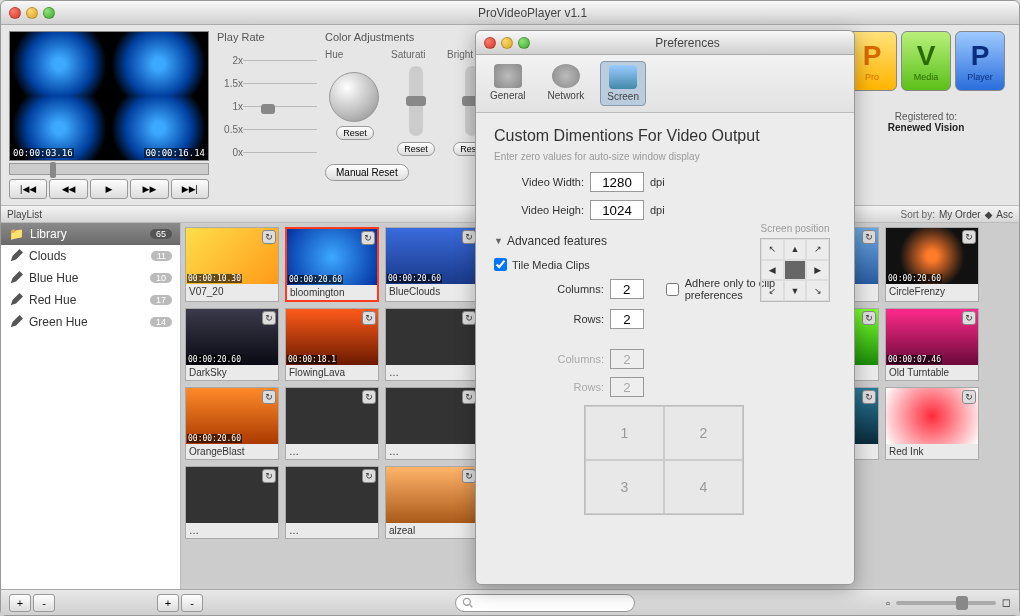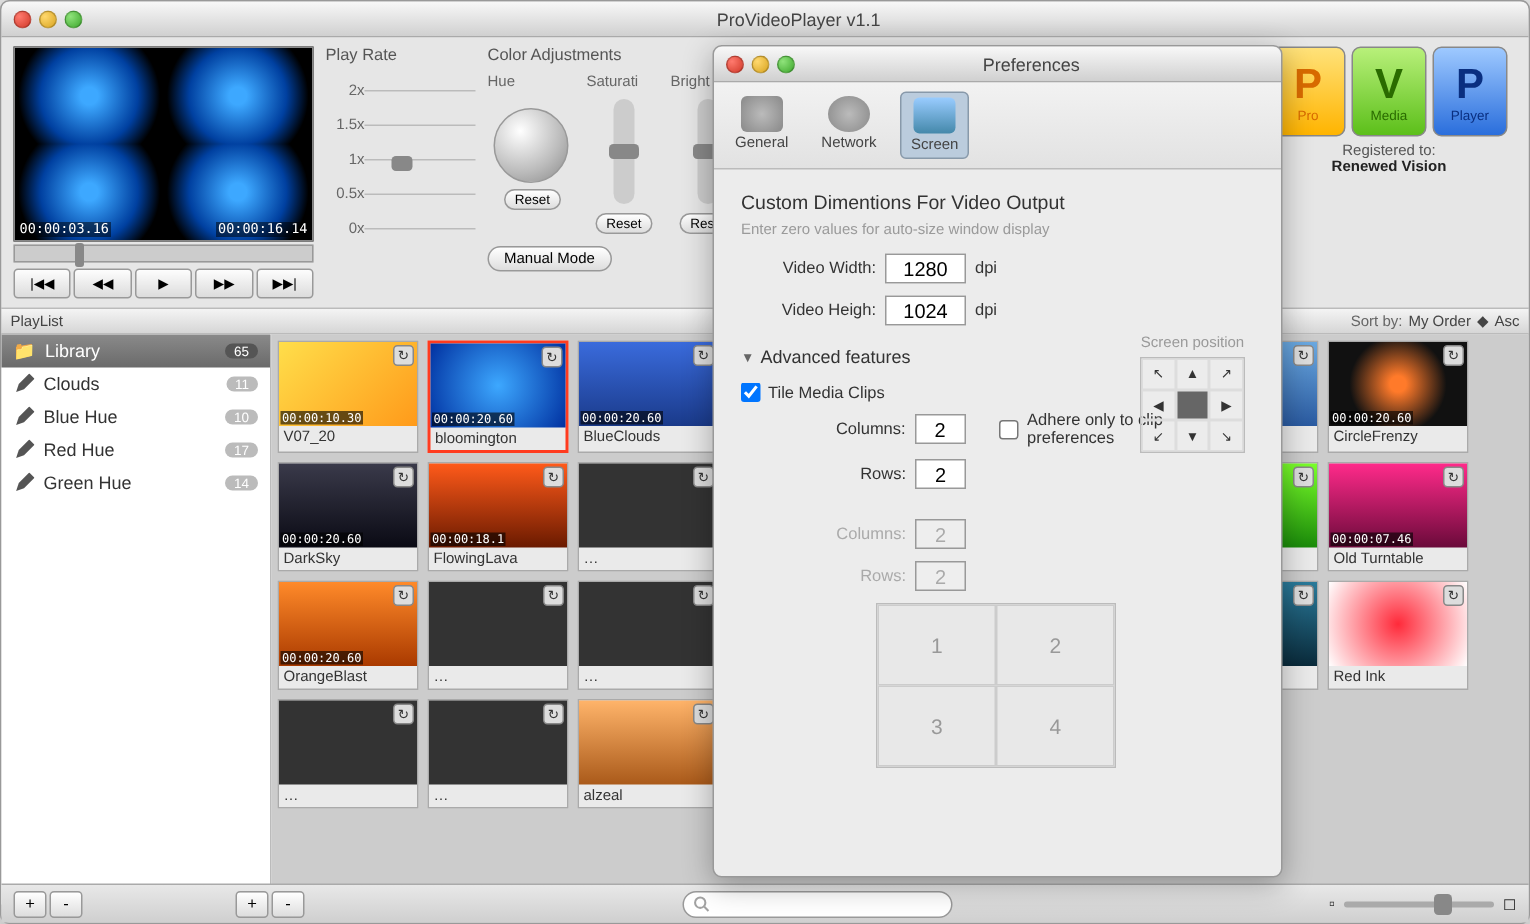--- a/index.html
+++ b/index.html
@@ -46,21 +46,21 @@
 .reset { display:block; margin: 2px auto 0 auto; font-size:9px; padding:1px 6px; background:linear-gradient(#fff,#ddd); border:1px solid #999; border-radius:8px; cursor:pointer; }
 .manual { margin-top: 8px; font-size:10px; padding:2px 10px; background:linear-gradient(#fff,#ddd); border:1px solid #999; border-radius:10px; cursor:pointer; }
 
 .brand { margin-left: auto; width: 170px; text-align:center; }
 .logo { display:flex; gap:4px; justify-content:center; }
 .logo-box { width: 50px; height: 60px; border-radius: 6px; display:flex; flex-direction:column; align-items:center; justify-content:center; font-weight:bold; font-size: 28px; border:1px solid #888; }
 .lp { background: linear-gradient(#ffe27a,#ffb400); color:#d86a00; }
 .lv { background: linear-gradient(#b8f07a,#5cbf1a); color:#2a6b00; }
 .lpl { background: linear-gradient(#9ec9ff,#2a6edc); color:#0a2f80; }
 .logo-box small { font-size:9px; font-weight:normal; }
-.reg { margin-top: 4px; font-size:10px; color:#555; }
+.reg { margin-top: 20px; font-size:10px; color:#555; }
 .reg b { color:#222; }
 
 .list-hdr { height: 18px; background: linear-gradient(#f4f4f4,#d6d6d6); border-top:1px solid #bbb; border-bottom:1px solid #bbb; display:flex; align-items:center; font-size:10px; color:#444; padding: 0 6px; }
 .list-hdr .spacer{flex:1}
 .sortby{margin-right:4px;color:#666}
 
 .content { display:flex; height: 380px; }
 .sidebar { width: 180px; background:#fff; border-right:1px solid #bbb; }
 .side-item { display:flex; align-items:center; padding: 4px 8px; font-size:12px; color:#333; gap:6px; cursor:pointer; }
 .side-item.sel { background: linear-gradient(#8a8a8a,#6a6a6a); color:#fff; }
@@ -84,21 +84,21 @@
 .zoom { width:100px; height:4px; background:#aaa; border-radius:2px; position:relative; margin:0 6px; }
 .zoom::after{content:"";position:absolute;left:60%;top:-5px;width:12px;height:14px;background:#888;border-radius:3px}
 
 
 .prefs { left: 475px; top: 30px; width: 380px; height: 555px; z-index: 10; }
 .prefs-toolbar { display:flex; padding:6px 8px; gap:10px; border-bottom:1px solid #bbb; background:linear-gradient(#f2f2f2,#e2e2e2); }
 .prefs-tab { display:flex; flex-direction:column; align-items:center; font-size:10px; color:#444; padding:3px 6px; border-radius:4px; cursor:pointer; }
 .prefs-tab.sel { background:#bcd; border:1px solid #89a; }
 .prefs-tab .ticon { width:28px; height:24px; background:radial-gradient(circle,#bbb,#888); border-radius:4px; margin-bottom:2px; }
 .prefs-body { padding: 14px 18px; color:#333; }
-.prefs-body h4 { font-size:13px; font-weight:normal; margin-bottom:6px; }
+.prefs-body h4 { font-size:16px; font-weight:normal; margin-bottom:6px; }
 .hint { font-size:10px; color:#9a9a9a; margin-bottom:10px; }
 .field-row { display:flex; align-items:center; gap:6px; margin-bottom:8px; font-size:11px; }
 .field-row label { width:90px; text-align:right; }
 .field-row input.num { width:54px; height:20px; border:1px solid #999; padding:0 4px; text-align:center; background:#fff; }
 .screen-pos { border:1px solid #bbb; width:70px; height:64px; display:grid; grid-template-columns:repeat(3,1fr); grid-template-rows:repeat(3,1fr); }
 .screen-pos div { border:1px solid #ddd; display:flex; align-items:center; justify-content:center; font-size:9px; cursor:pointer; }
 .screen-pos .ctr{background:#666}
 .discl { cursor:pointer; display:flex; align-items:center; gap:4px; margin:14px 0 10px 0; font-size:12px;text-align:right; }
 .discl::before { content:"▼"; font-size:9px; color:#666; }
 .chk { display:flex; align-items:center; gap:5px; font-size:11px; margin-bottom:6px; }
@@ -184,21 +184,21 @@
           <div class="col-label">Saturati</div>
           <div class="vslider"></div>
           <button class="reset">Reset</button>
         </div>
         <div style="width:50px">
           <div class="col-label">Bright</div>
           <div class="vslider"></div>
           <button class="reset">Reset</button>
         </div>
       </div>
-      <button class="manual">Manual Mode</button>
+      <button class="manual">Manual Reset</button>
     </div>
 
     <div class="brand">
       <div class="logo">
         <div class="logo-box lp">
             <span>P</span>
             <small>Pro</small>
           </div>
         <div class="logo-box lv">
             <span>V</span>

